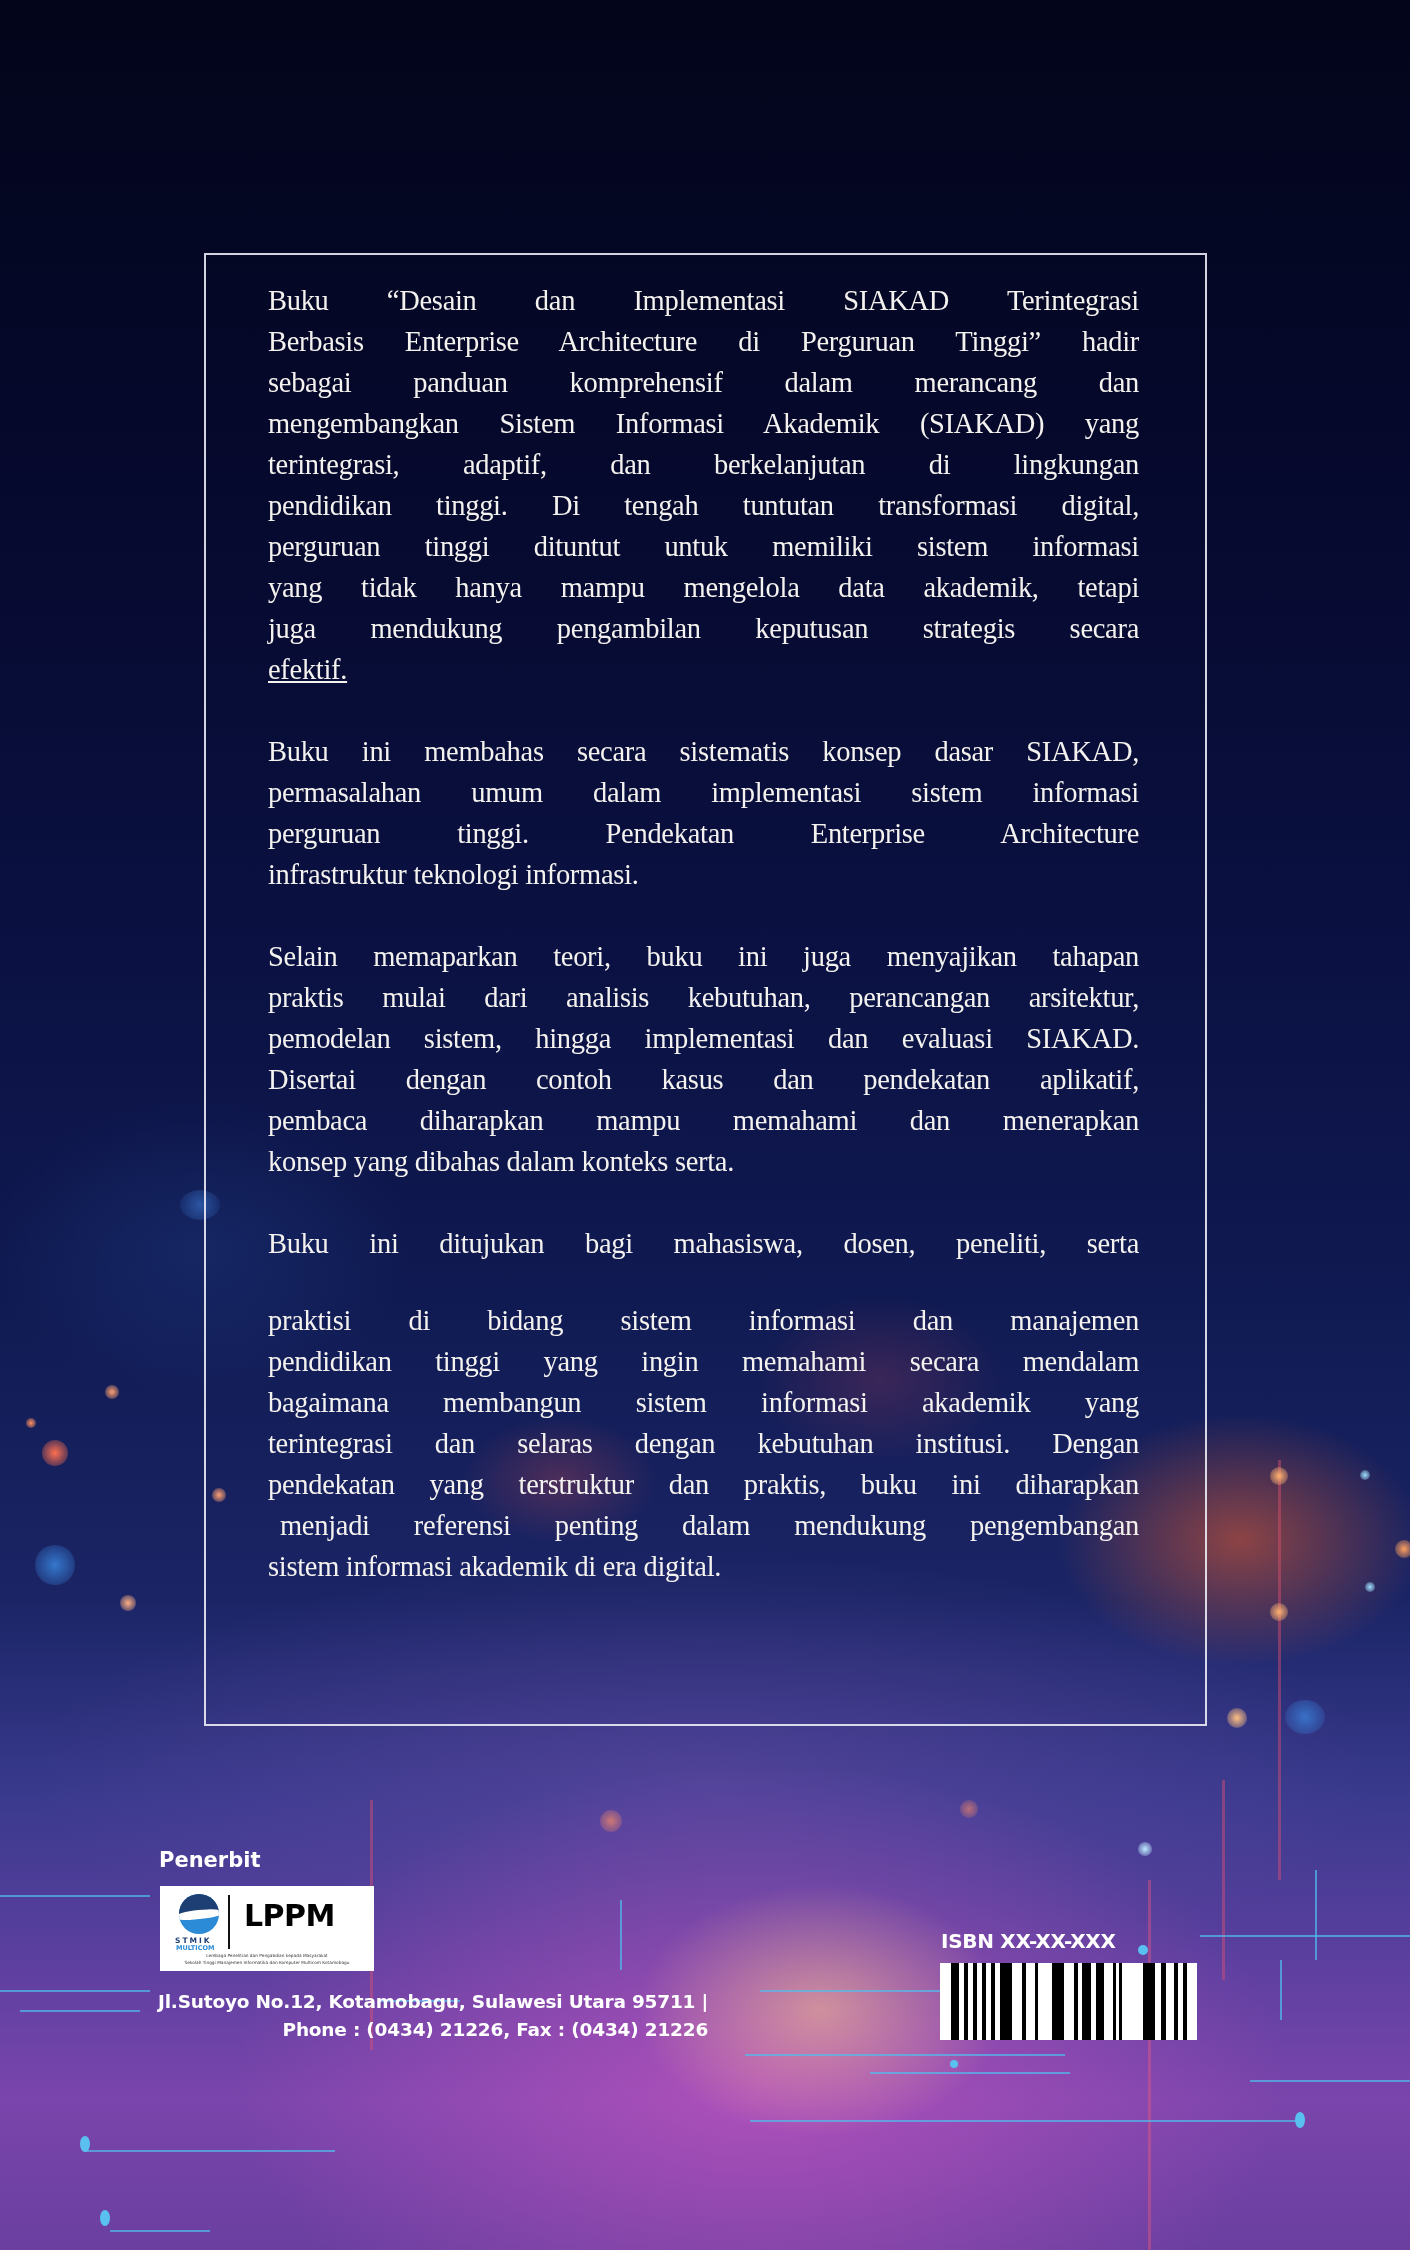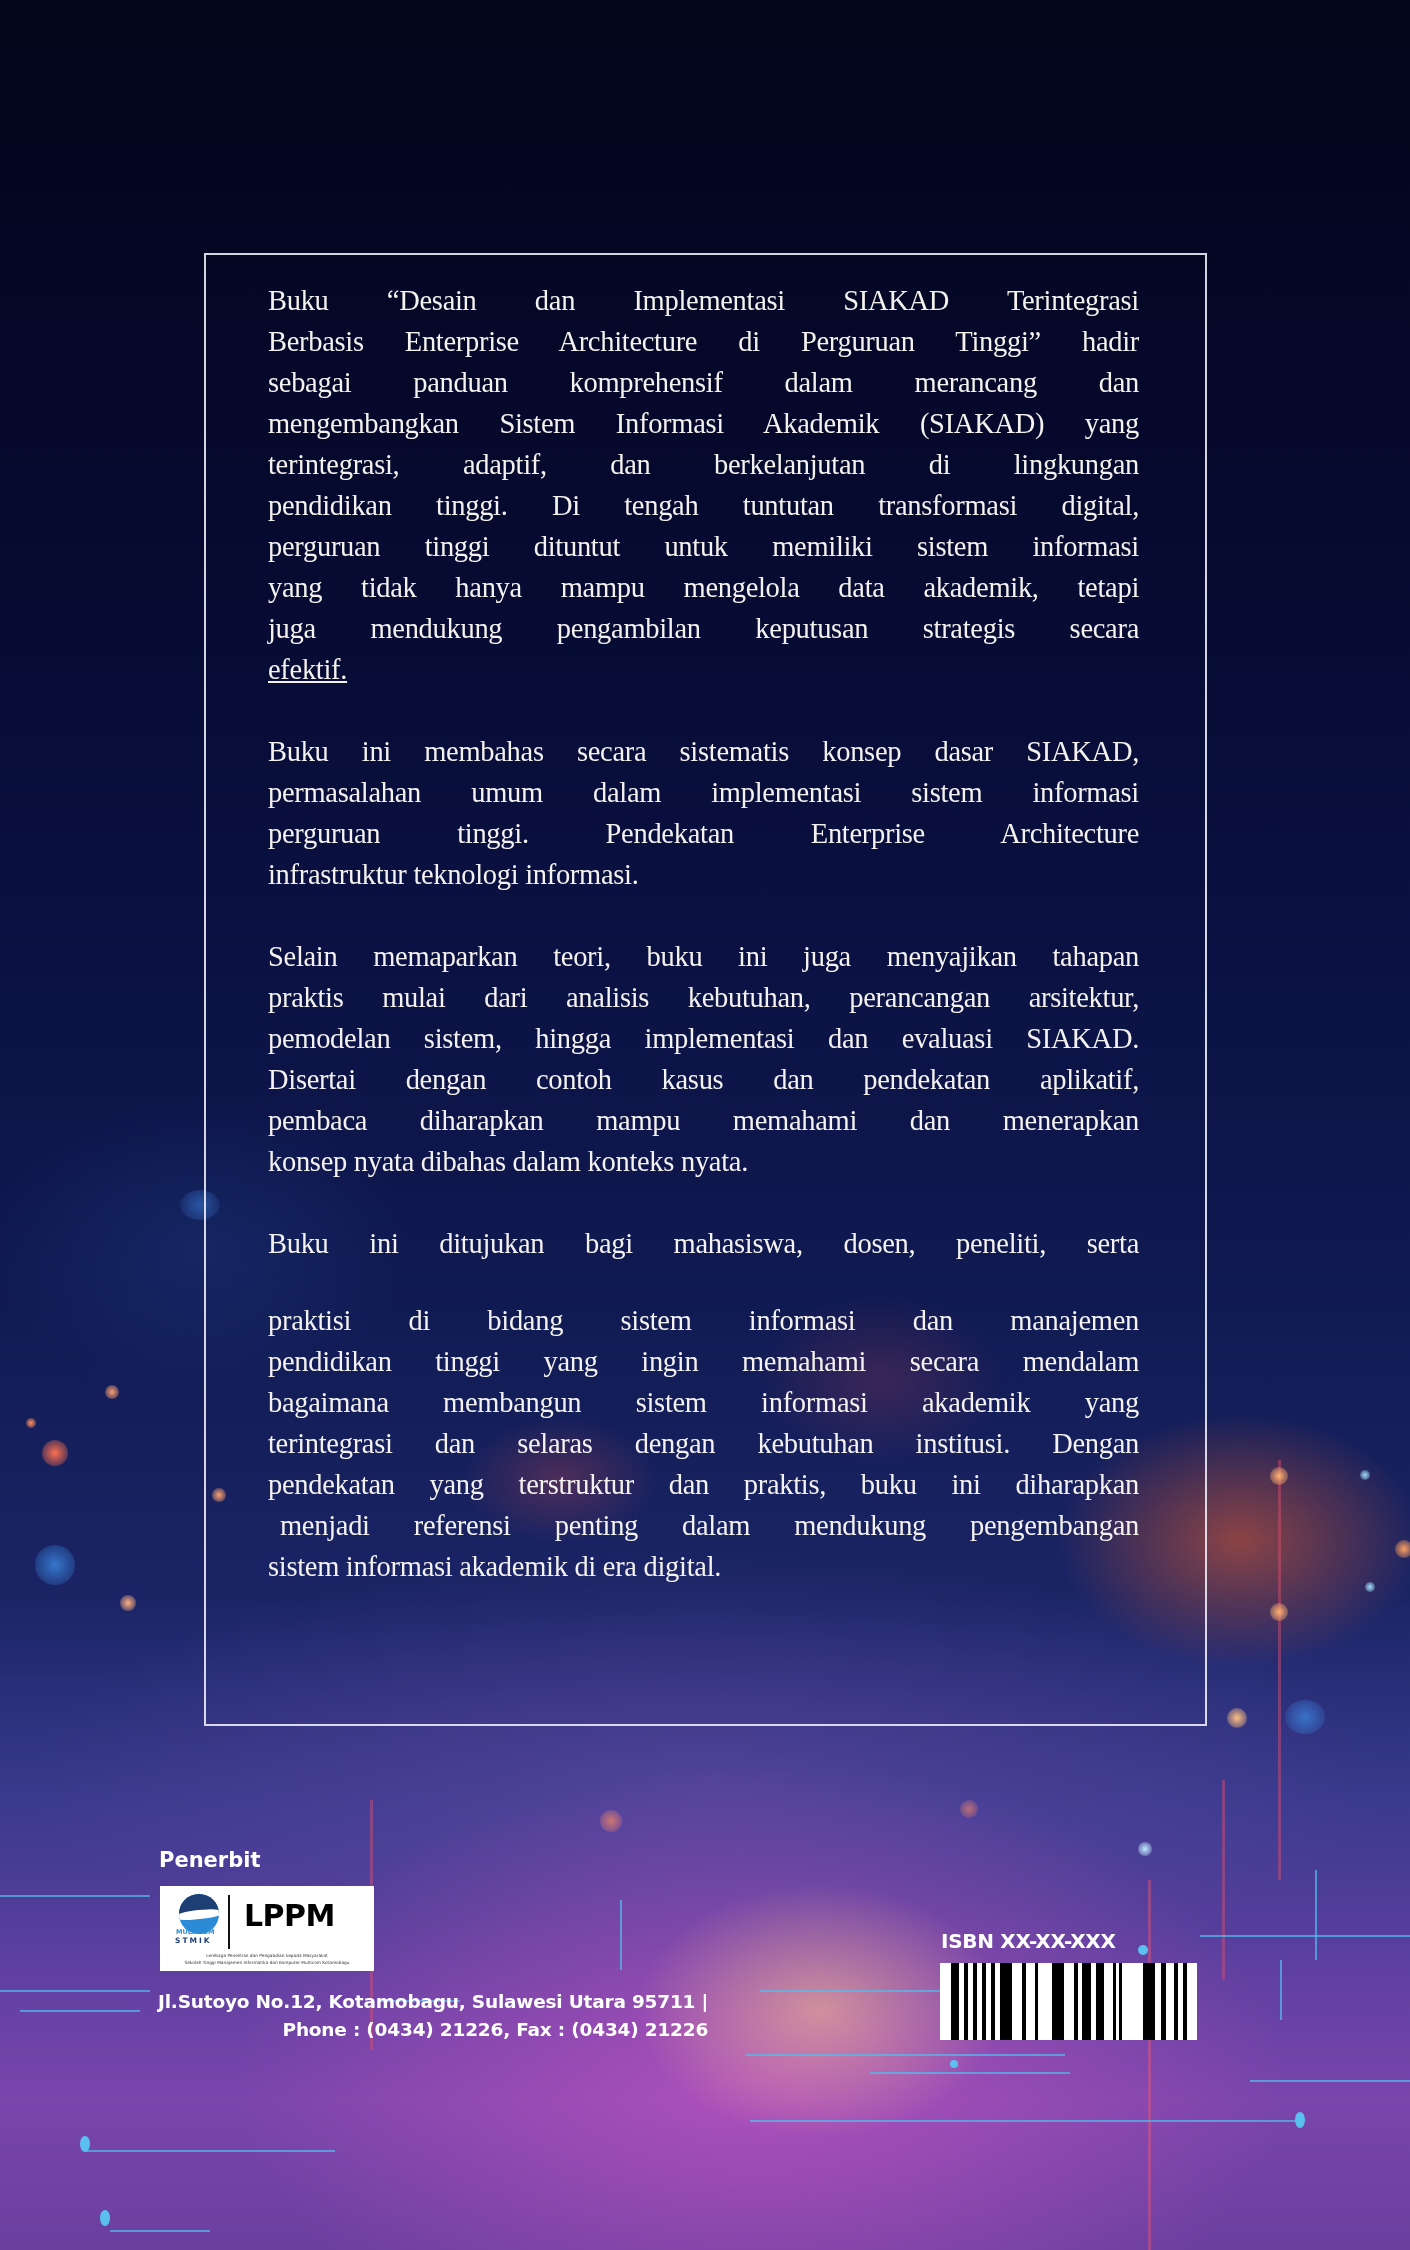--- a/index.html
+++ b/index.html
@@ -57,21 +57,21 @@
   .logo-circle .wave {
     position: absolute; left: -4px; top: 16px; width: 48px; height: 9px;
     background: #ffffff; border-radius: 50% 50% 40% 40%;
     transform: rotate(-6deg);
   }
   .logo-stmik {
     position: absolute; left: 15px; top: 50px; font-family: "DejaVu Sans", sans-serif;
     font-weight: bold; font-size: 7.5px; letter-spacing: 2px; color: #1d3f73;
   }
   .logo-multicom {
-    position: absolute; left: 16px; top: 42px; font-family: "DejaVu Sans", sans-serif;
+    position: absolute; left: 16px; top: 58px; font-family: "DejaVu Sans", sans-serif;
     font-weight: bold; font-size: 6.5px; color: #2b8bd6;
   }
   .logo-divider { position: absolute; left: 68px; top: 9px; width: 2px; height: 54px; background: #111; }
   .logo-title {
     position: absolute; left: 84px; top: 12px; font-family: "DejaVu Sans", sans-serif;
     font-weight: bold; font-size: 30px; color: #000; letter-spacing: -0.5px;
   }
   .logo-sub {
     position: absolute; left: 0; width: 214px; text-align: center;
     font-family: "DejaVu Sans", sans-serif; font-size: 4.3px; color: #333; white-space: nowrap;
@@ -165,21 +165,21 @@
       <span class="line" style="white-space: normal;">permasalahan umum dalam implementasi sistem informasi</span>
       <span class="line" style="white-space: normal;">perguruan tinggi. Pendekatan Enterprise Architecture</span>
       <span class="line last" style="white-space: normal;">infrastruktur teknologi informasi.</span>
     </div>
     <div class="para">
       <span class="line" style="white-space: normal;">Selain memaparkan teori, buku ini juga menyajikan tahapan</span>
       <span class="line" style="white-space: normal;">praktis mulai dari analisis kebutuhan, perancangan arsitektur,</span>
       <span class="line" style="white-space: normal;">pemodelan sistem, hingga implementasi dan evaluasi SIAKAD.</span>
       <span class="line" style="white-space: normal;">Disertai dengan contoh kasus dan pendekatan aplikatif,</span>
       <span class="line" style="white-space: normal;">pembaca diharapkan mampu memahami dan menerapkan</span>
-      <span class="line last" style="white-space: normal;">konsep nyata dibahas dalam konteks nyata.</span>
+      <span class="line last" style="white-space: normal;">konsep yang dibahas dalam konteks serta.</span>
     </div>
     <div class="para">
       <span class="line" style="white-space: normal;">Buku ini ditujukan bagi mahasiswa, dosen, peneliti, serta</span>
       <span class="line" style="white-space: normal; margin-top: 36px;">praktisi di bidang sistem informasi dan manajemen</span>
       <span class="line" style="white-space: normal;">pendidikan tinggi yang ingin memahami secara mendalam</span>
       <span class="line" style="white-space: normal;">bagaimana membangun sistem informasi akademik yang</span>
       <span class="line" style="white-space: normal;">terintegrasi dan selaras dengan kebutuhan institusi. Dengan</span>
       <span class="line" style="white-space: normal;">pendekatan yang terstruktur dan praktis, buku ini diharapkan</span>
       <span class="line" style="white-space: normal; margin-left: 12px;">menjadi referensi penting dalam mendukung pengembangan</span>
       <span class="line last" style="white-space: normal;">sistem informasi akademik di era digital.</span>

